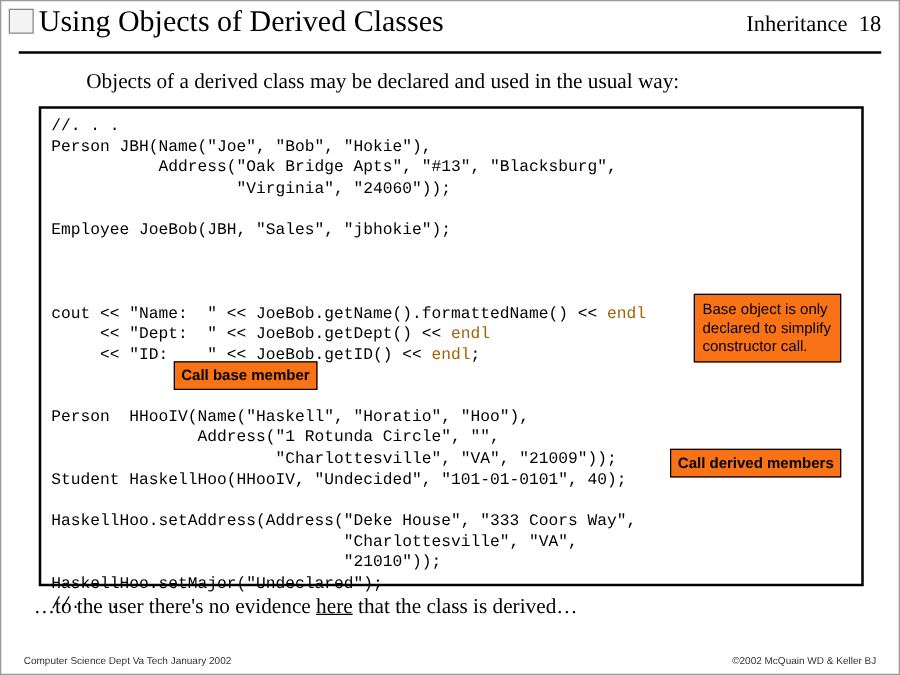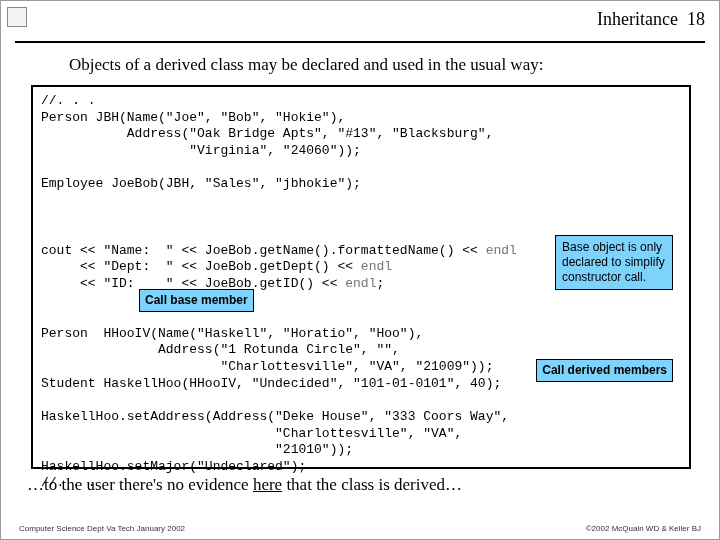--- a/index.html
+++ b/index.html
@@ -77,21 +77,21 @@
     font-size: 13px;
     line-height: 1.28;
     white-space: pre;
     position: absolute;
     top: 6px;
     left: 8px;
     right: 8px;
   }
   .callout {
     position: absolute;
-    background: #7dd3fc;
+    background: #f97316;
     border: 1px solid #000;
     font-family: Arial, sans-serif;
     font-size: 12px;
     padding: 4px 6px;
     line-height: 1.25;
     box-sizing: border-box;
   }
   .callout.c1 {
     top: 148px;
     right: 16px;
@@ -102,21 +102,21 @@
     left: 106px;
     font-weight: bold;
     padding: 3px 5px;
   }
   .callout.c3 {
     top: 272px;
     right: 16px;
     font-weight: bold;
     padding: 3px 5px;
   }
-  .kw { color: #737373; }
+  .kw { color: #a16207; }
   .outro {
     position: absolute;
     top: 474px;
     left: 26px;
     font-size: 17px;
   }
   .here { text-decoration: underline; text-align: center; }
   .footer {
     position: absolute;
     bottom: 6px;
@@ -132,20 +132,21 @@
   .fc { position: absolute; left: 0; right: 0; text-align: center; bottom: 0; }
   .fr { position: absolute; right: 18px; bottom: 0; }
 </style>
 </head>
 <body>
 
 <div class="slide">
   <div class="corner-box"></div>
 
   <div class="header">
+    <div class="title">Using Objects of Derived Classes</div>
     <div class="hdr-right">
       <span>Inheritance</span>
       &nbsp;<span>18</span>
     </div>
   </div>
   <div class="hr"></div>
 
   <div class="intro">Objects of a derived class may be declared and used in the usual way:</div>
 
   <div class="code-box">

